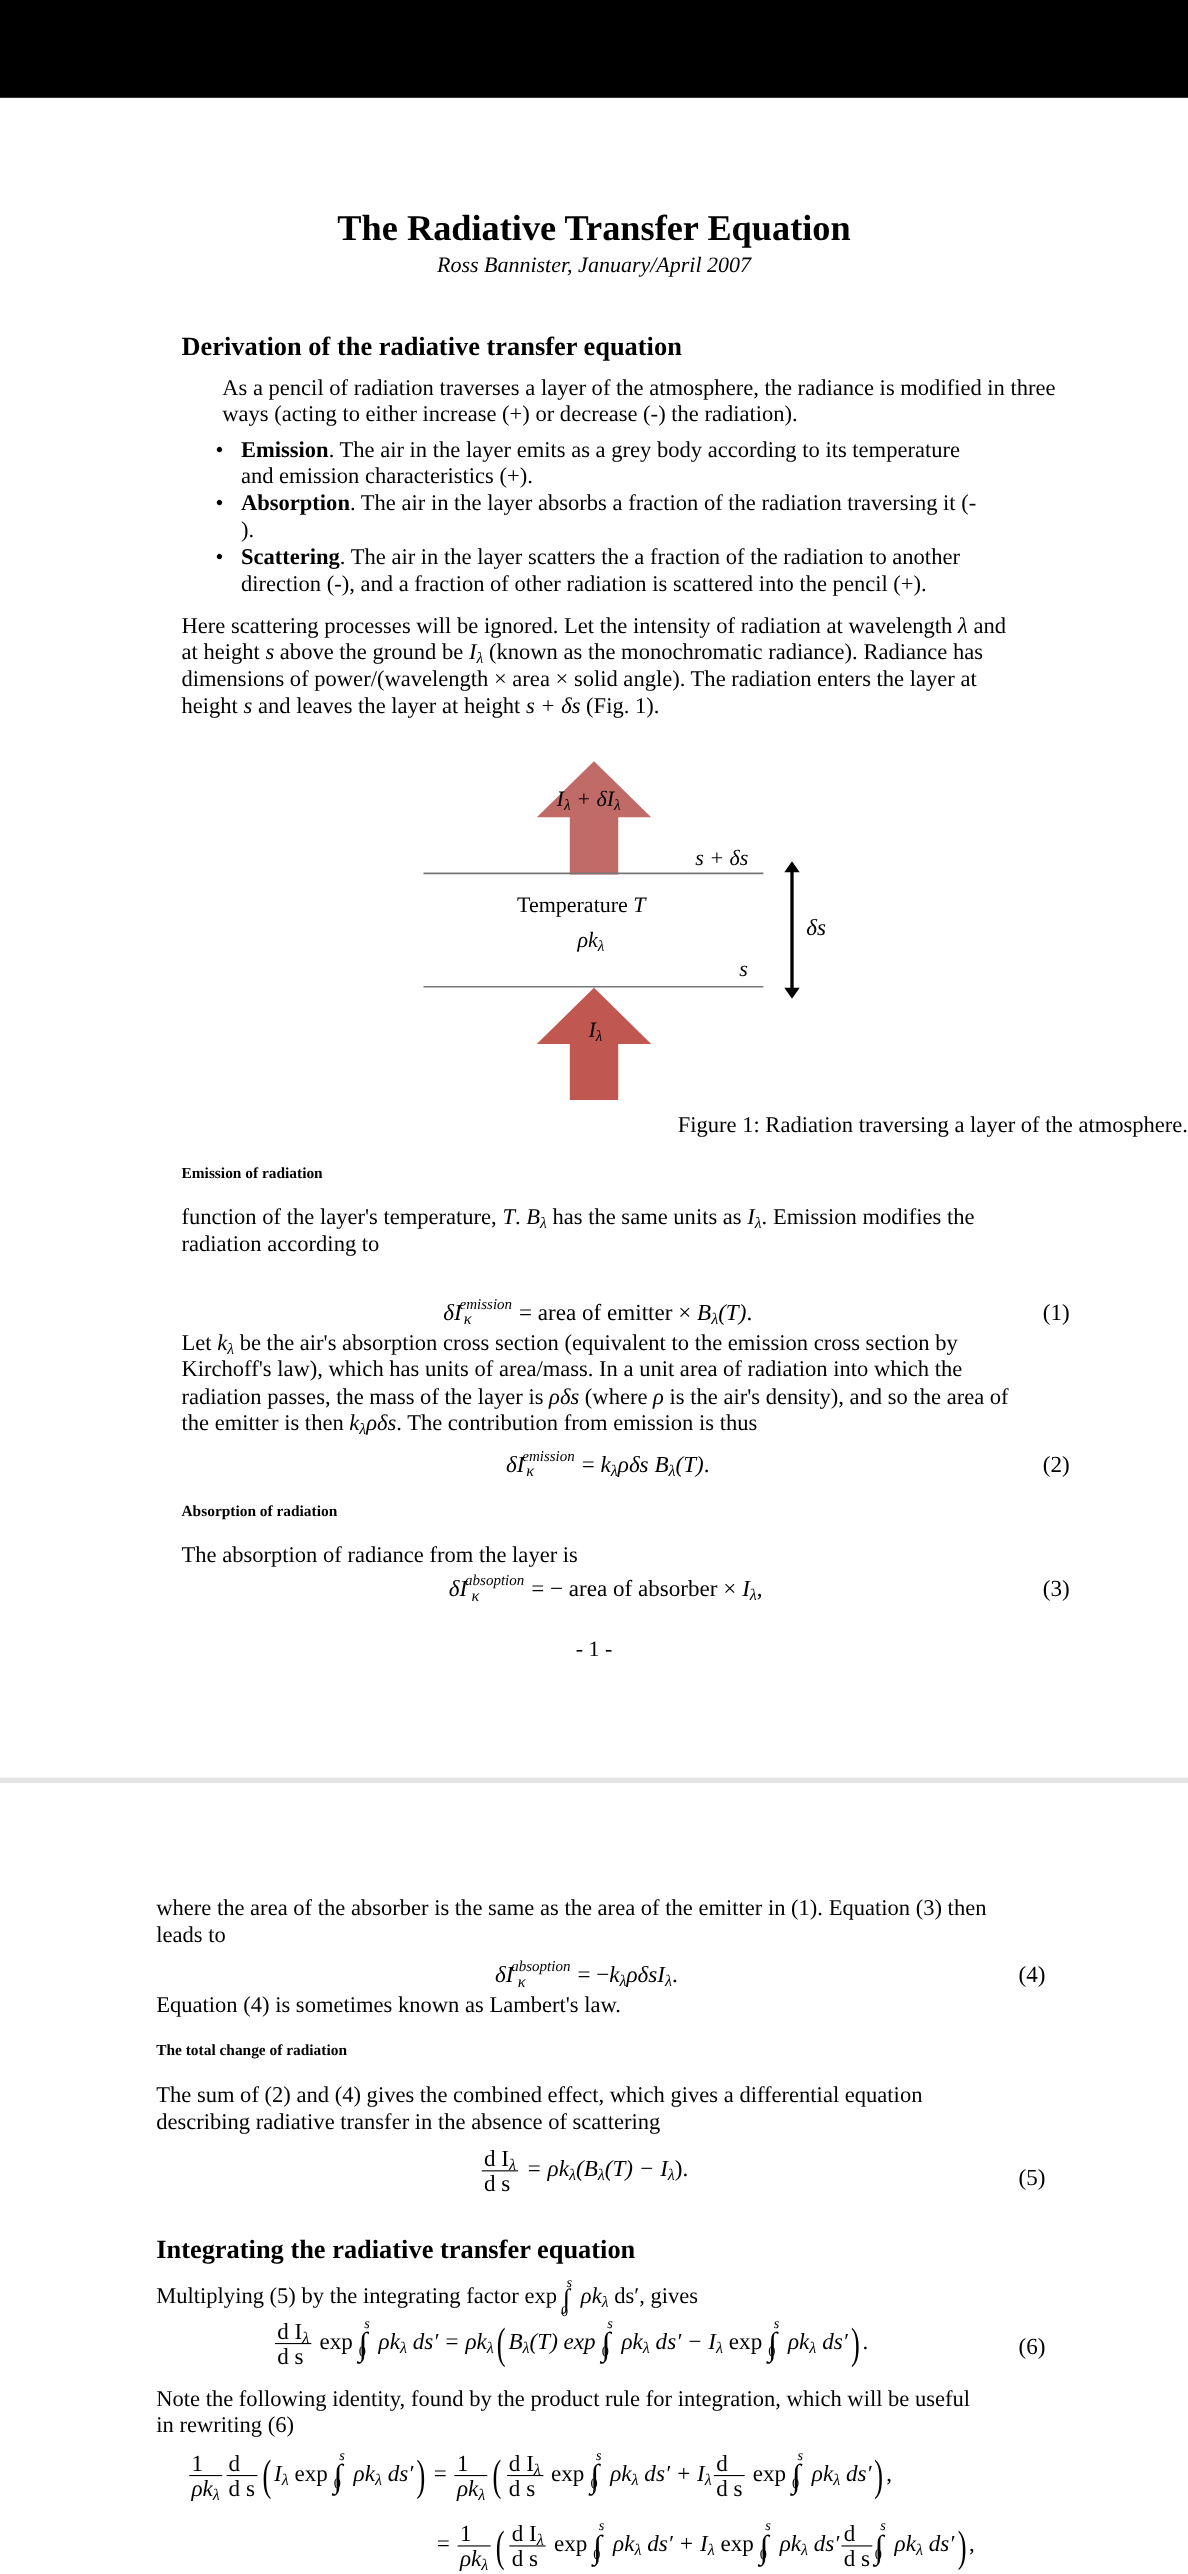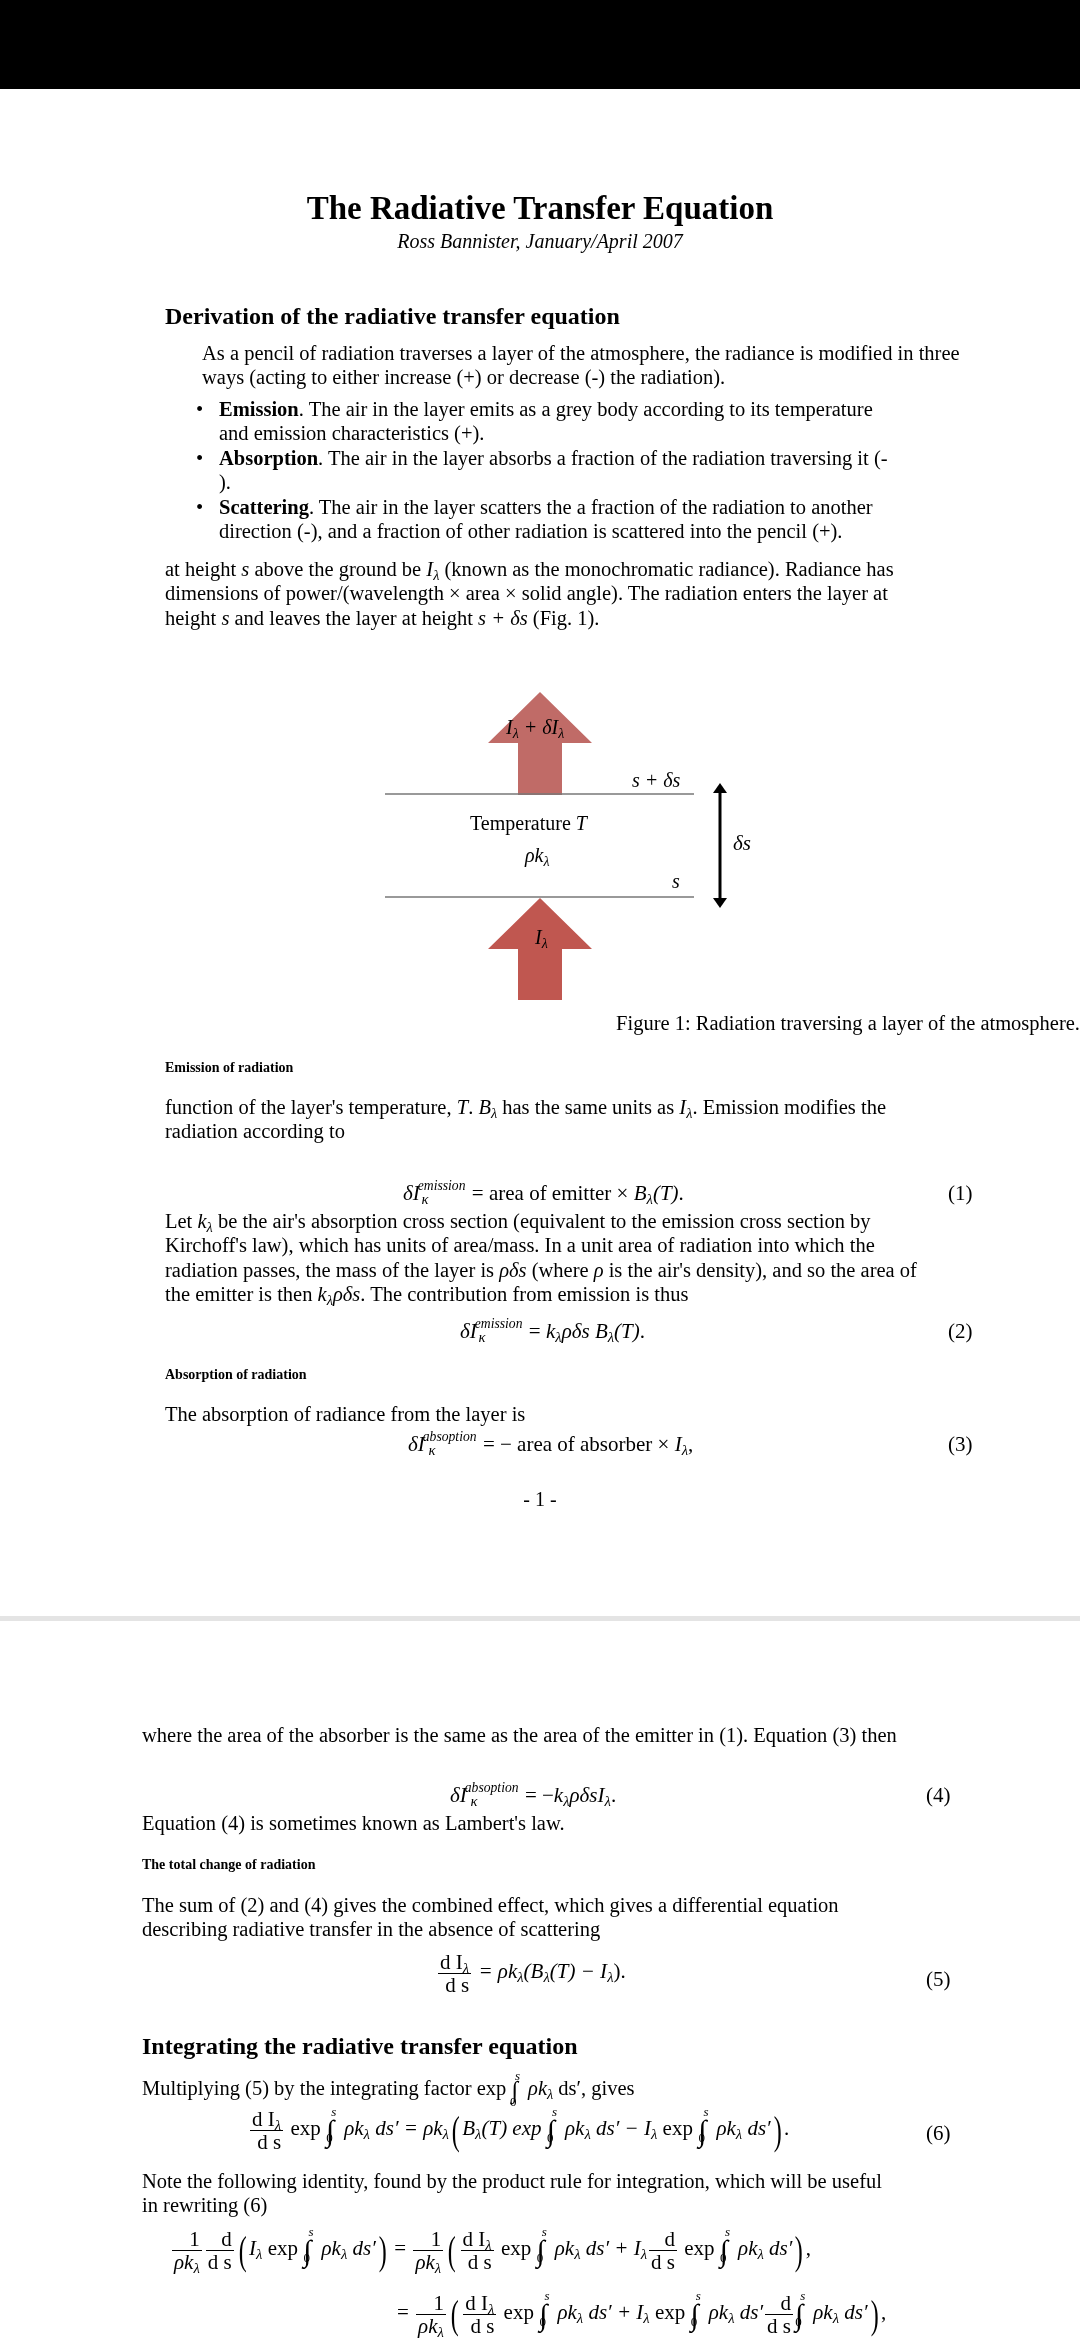--- a/index.html
+++ b/index.html
@@ -24,21 +24,21 @@
   .b { font-weight:bold; }
   .i { font-style:italic; }
   sub { font-size:70%; vertical-align:-0.25em; line-height:0; }
   sup { font-size:65%; vertical-align:0.7em; line-height:0; }
   .eq { font-size:21px; }
   .eqnum { font-size:21px; }
   .bullet-list { margin:0; padding:0; list-style:none; }
   .bullet-list li { position:relative; padding-left:54px; }
   .bullet-list li .dot { position:absolute; left:31px; top:0; }
 
-  .frac { display:inline-block; vertical-align:middle; text-align:right; margin:0 2px; }
+  .frac { display:inline-block; vertical-align:middle; text-align:left; margin:0 2px; }
   .frac > span { display:block; line-height:22px; padding:0 2px; }
   .frac > span.num { border-bottom:1.5px solid #000; }
   .integ { font-size:30px; vertical-align:-6px; font-style:italic; }
   .lim { display:inline-block; position:relative; width:10px; height:20px; vertical-align:middle; }
   .lim .up { position:absolute; left:-3px; top:-16px; font-size:13px; font-style:italic; }
   .lim .dn { position:absolute; left:-8px; top:10px; font-size:13px; }
   .bigp { font-size:40px; vertical-align:-9px; font-weight:100; transform:scaleX(0.6); display:inline-block; }
   .caption { font-size:20.5px; left:0; width:1080px; text-align:right; }
   .pagenum { font-size:20px; left:0; width:1080px; text-align:center; }
 </style>
@@ -73,20 +73,21 @@
       </li>
       <li>
         <span class="dot">•</span>
         <p><span class="b">Scattering</span><span>.  The air in the layer scatters the a fraction of the radiation to another</span></p>
         <p>direction (-), and a fraction of other radiation is scattered into the pencil (+).</p>
       </li>
     </ul>
   </div>
 
   <div class="abs para" style="left:165px; top:468px; width:840px;">
+    <p><span>Here scattering processes will be ignored.  Let the intensity of radiation at wavelength </span><span class="i">λ</span><span> and</span></p>
     <p><span>at height </span><span class="i">s</span><span> above the ground be </span><span class="i">I</span><sub class="i">λ</sub><span> (known as the monochromatic radiance).  Radiance has</span></p>
     <p>dimensions of power/(wavelength × area × solid angle).  The radiation enters the layer at</p>
     <p><span>height </span><span class="i">s</span><span> and leaves the layer at height </span><span class="i">s + δs</span><span> (Fig. 1).</span></p>
   </div>
 
   <div class="abs" style="left:0; top:0; width:1080px; height:1000px;">
     <svg width="1080" height="1000" style="position:absolute;left:0;top:0;">
       <polygon points="540,603 592,654 562,654 562,706 518,706 518,654 488,654" fill="#c06b67"></polygon>
       <polygon points="540,809 592,860 562,860 562,911 518,911 518,860 488,860" fill="#c05750"></polygon>
       <line x1="385" y1="705" x2="694" y2="705" stroke="#777" stroke-width="1.5"></line>
@@ -136,20 +137,21 @@
   <div class="abs eqnum" style="left:948px; top:1343px;">(3)</div>
 
   <div class="abs pagenum" style="top:1399px;">- 1 -</div>
 </div>
 
 <div class="sep"></div>
 
 <div class="page page2">
   <div class="abs para" style="left:142px; top:102px; width:860px;">
     <p>where the area of the absorber is the same as the area of the emitter in (1).  Equation (3) then</p>
+    <p>leads to</p>
   </div>
 
   <div class="abs eq" style="left:450px; top:162px;">
     <span class="i">δI</span><sup class="i" style="margin-left:-2px;">absoption</sup><sub class="i" style="margin-left:-48px;margin-right:42px;">κ</sub><span> = −</span><span class="i">k</span><sub class="i">λ</sub><span class="i">ρδsI</span><sub class="i">λ</sub><span>.</span>
   </div>
   <div class="abs eqnum" style="left:926px; top:162px;">(4)</div>
 
   <div class="abs para" style="left:142px; top:190px;">Equation (4) is sometimes known as Lambert's law.</div>
 
   <div class="abs h3" style="left:142px; top:236px;font-family:Liberation Serif, serif;">The total change of radiation</div>

